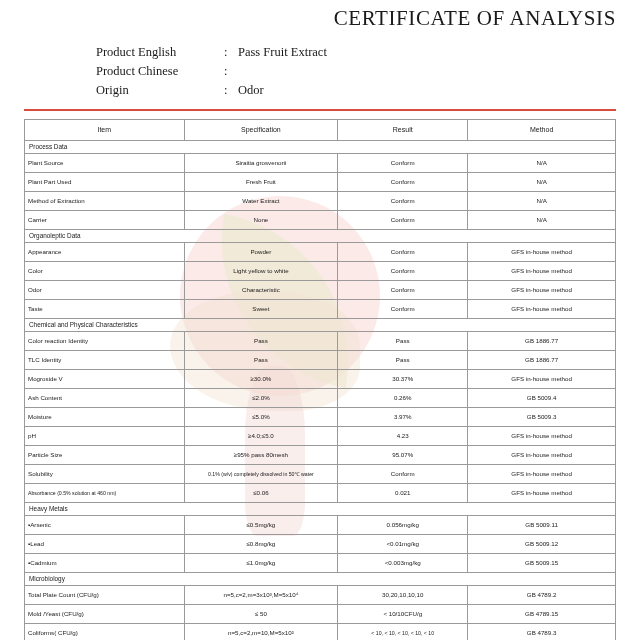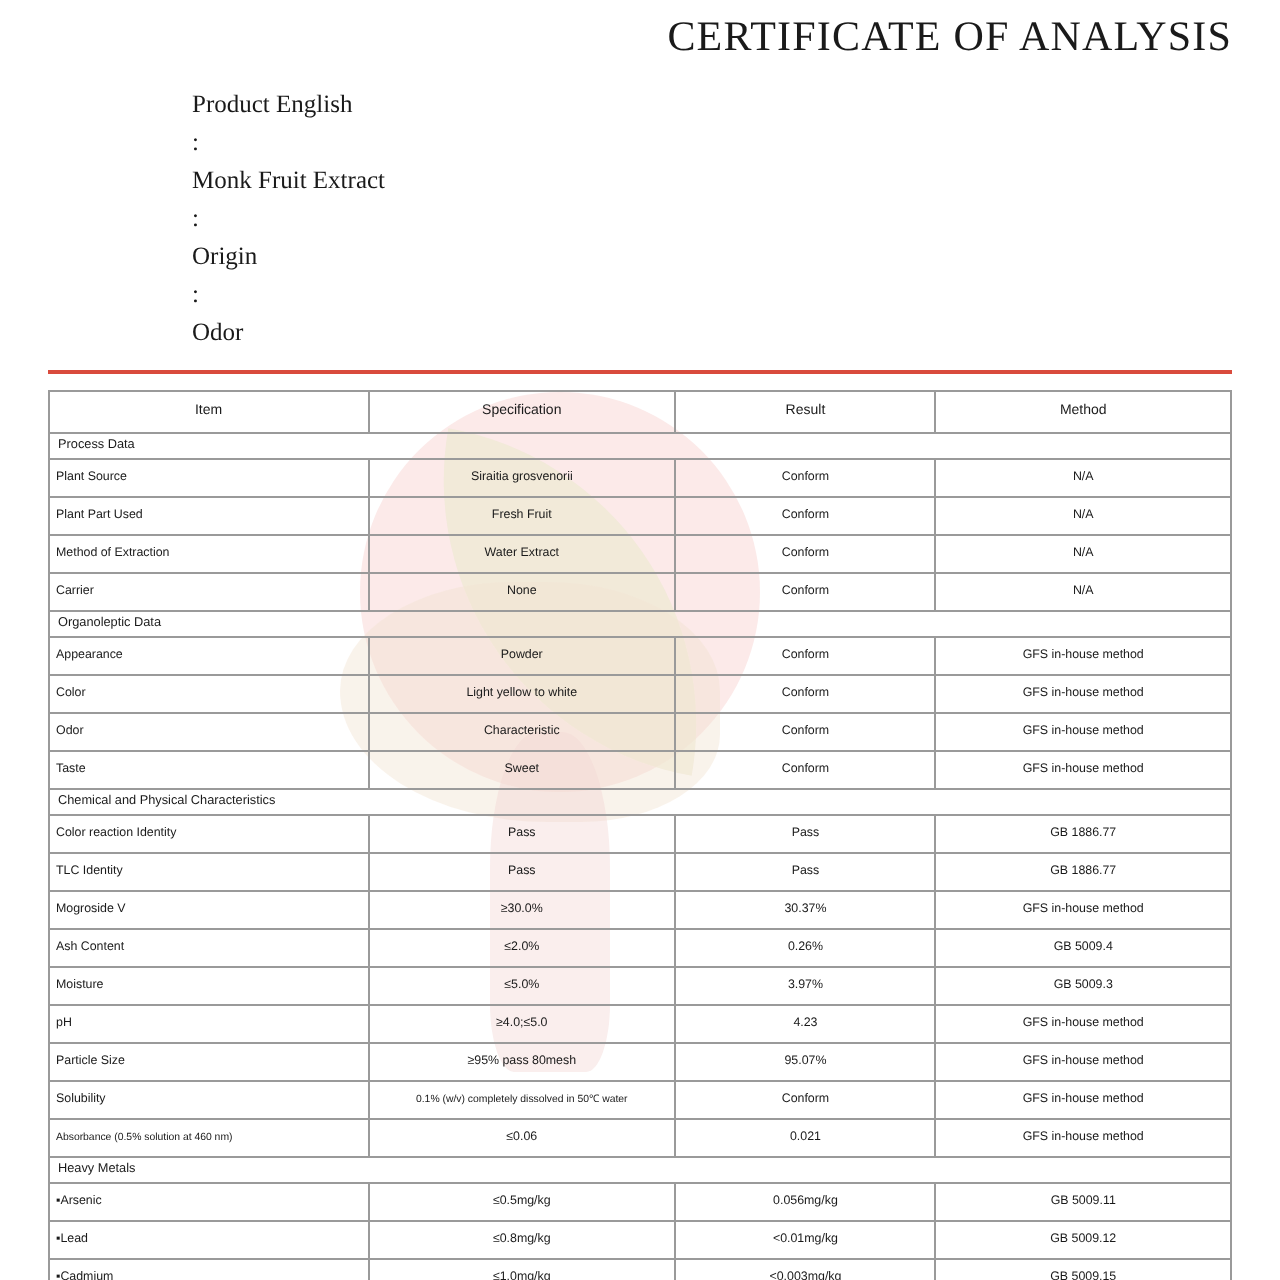--- a/index.html
+++ b/index.html
@@ -68,21 +68,21 @@
     margin:6px 0 12px 0;
     font-family:"Liberation Serif", serif;
   }
   .meta{
     position:relative;z-index:2;
     margin-left:72px;
     font-size:12.5px;
     line-height:19px;
     font-family:"Liberation Serif", serif;
   }
-  .meta .row{display:flex;flex-direction:column;}
+  .meta .row{display:flex;}
   .meta .label{width:128px;}
   .meta .colon{width:14px;}
   .meta .value{flex:1;}
 
   .rule{
     position:relative;z-index:2;
     height:2px;background:#d94b3d;
     margin:9px 0 8px 0;
   }
 
@@ -129,23 +129,24 @@
     <div class="wm-leaf2"></div>
     <div class="wm-stem"></div>
   </div>
 
   <h1 class="title">CERTIFICATE OF ANALYSIS</h1>
 
   <div class="meta">
     <div class="row">
       <div class="label">Product English</div>
       <div class="colon">:</div>
-      <div class="value">Monk Fruit Extract</div>
+      <div class="value">Pass Fruit Extract</div>
     </div>
     <div class="row">
+      <div class="label">Product Chinese</div>
       <div class="colon">:</div>
     </div>
     <div class="row">
       <div class="label">Origin</div>
       <div class="colon">:</div>
       <div class="value">Odor</div>
     </div>
   </div>
 
   <div class="rule"></div>

